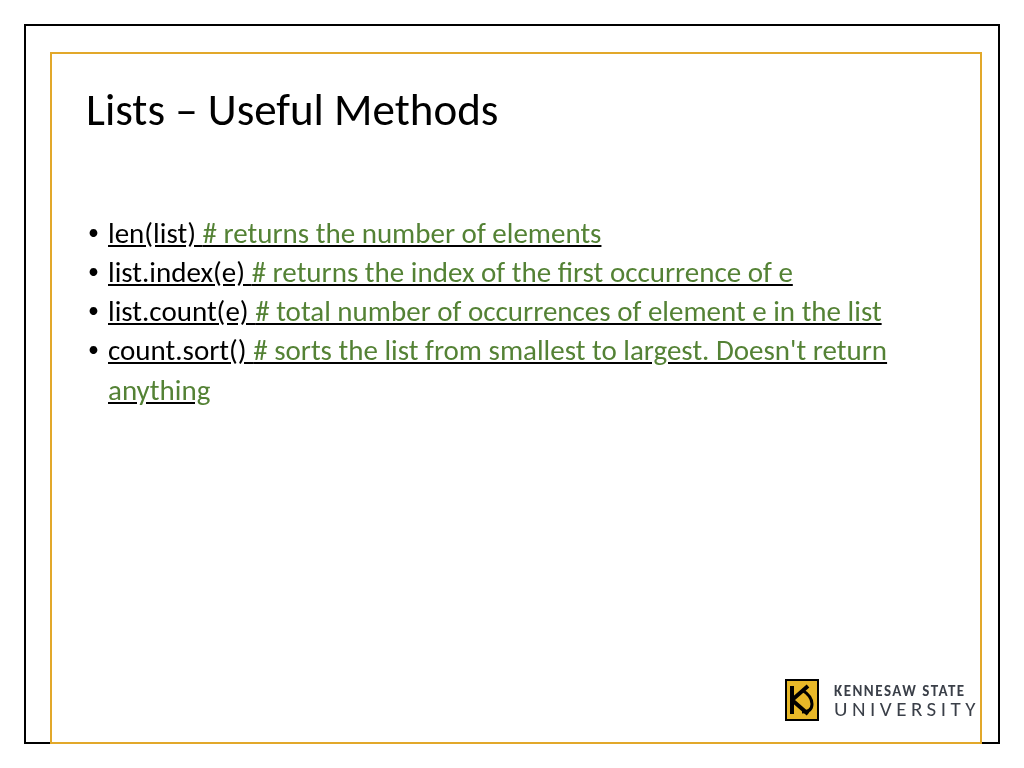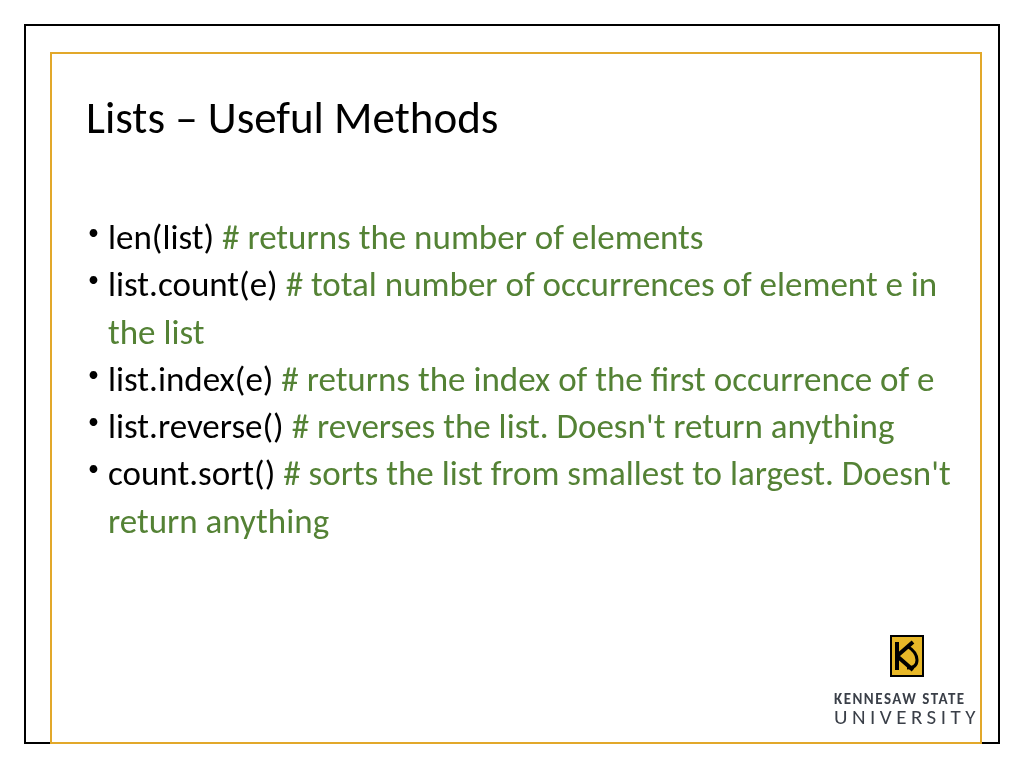--- a/index.html
+++ b/index.html
@@ -7,56 +7,55 @@
     .outer {
       position:absolute; left:24px; top:24px; width:976px; height:720px;
       border:2px solid #000;
     }
     .inner {
       position:absolute; left:50px; top:52px; width:932px; height:692px;
       border:2px solid #e2a82a;
     }
     .title {
       position:absolute; left:86px; top:82px;
-      font-size:45px; font-weight:400; color:#000;margin-top:8px;
+      font-size:45px; font-weight:400; color:#000;
     }
     .content {
       position:absolute; left:86px; top:214px; width:870px;
-      font-size:35px; line-height:1.35;
+      font-size:29px; line-height:1.35;text-decoration:underline;
     }
     ul { list-style:none; }
     li { position:relative; padding-left:22px; }
     li::before {
       content:"•"; position:absolute; left:2px; top:0;
       font-size:22px; color:#000; line-height:1.7;
     }
     .method { color:#000; }
     .comment { color:#548235; }
     .logo {
       position:absolute; right:44px; bottom:40px;
-      display:flex; align-items:center; gap:8px;flex-direction:column;
+      display:flex; align-items:center; gap:8px;
     }
     .logo-text { display:flex; flex-direction:column; line-height:1; color:#3a3f48; }
     .logo-line1 { font-weight:700; font-size:15px; letter-spacing:1.5px; }
     .logo-line2 { font-weight:300; font-size:21px; letter-spacing:4.5px; }
   </style>
 </head>
 <body>
 
 <div class="outer"></div>
 <div class="inner"></div>
 
 <div class="title">Lists – Useful Methods</div>
 
 <div class="content">
   <ul>
     <li><span class="method">len(list) </span><span class="comment"># returns the number of elements</span></li>
+    <li><span class="method">list.index(e) </span><span class="comment"># returns the index of the first occurrence of e</span></li>
     <li><span class="method">list.count(e) </span><span class="comment"># total number of occurrences of element e in the list</span></li>
-    <li><span class="method">list.index(e) </span><span class="comment"># returns the index of the first occurrence of e</span></li>
-    <li><span class="method">list.reverse() </span><span class="comment"># reverses the list. Doesn't return anything</span></li>
     <li><span class="method">count.sort() </span><span class="comment"># sorts the list from smallest to largest. Doesn't return anything</span></li>
   </ul>
 </div>
 
 <div class="logo">
   <span>
     <svg width="48" height="48" viewBox="0 0 48 48">
       <rect x="8" y="4" width="32" height="40" fill="#e8b828" stroke="#000" stroke-width="2"></rect>
       <path d="M14 10 L14 38 M14 24 L30 10 M14 24 L30 38" stroke="#000" stroke-width="4" fill="none"></path>
       <path d="M24 14 Q34 20 34 28 Q34 36 24 36" stroke="#000" stroke-width="3" fill="none"></path>

